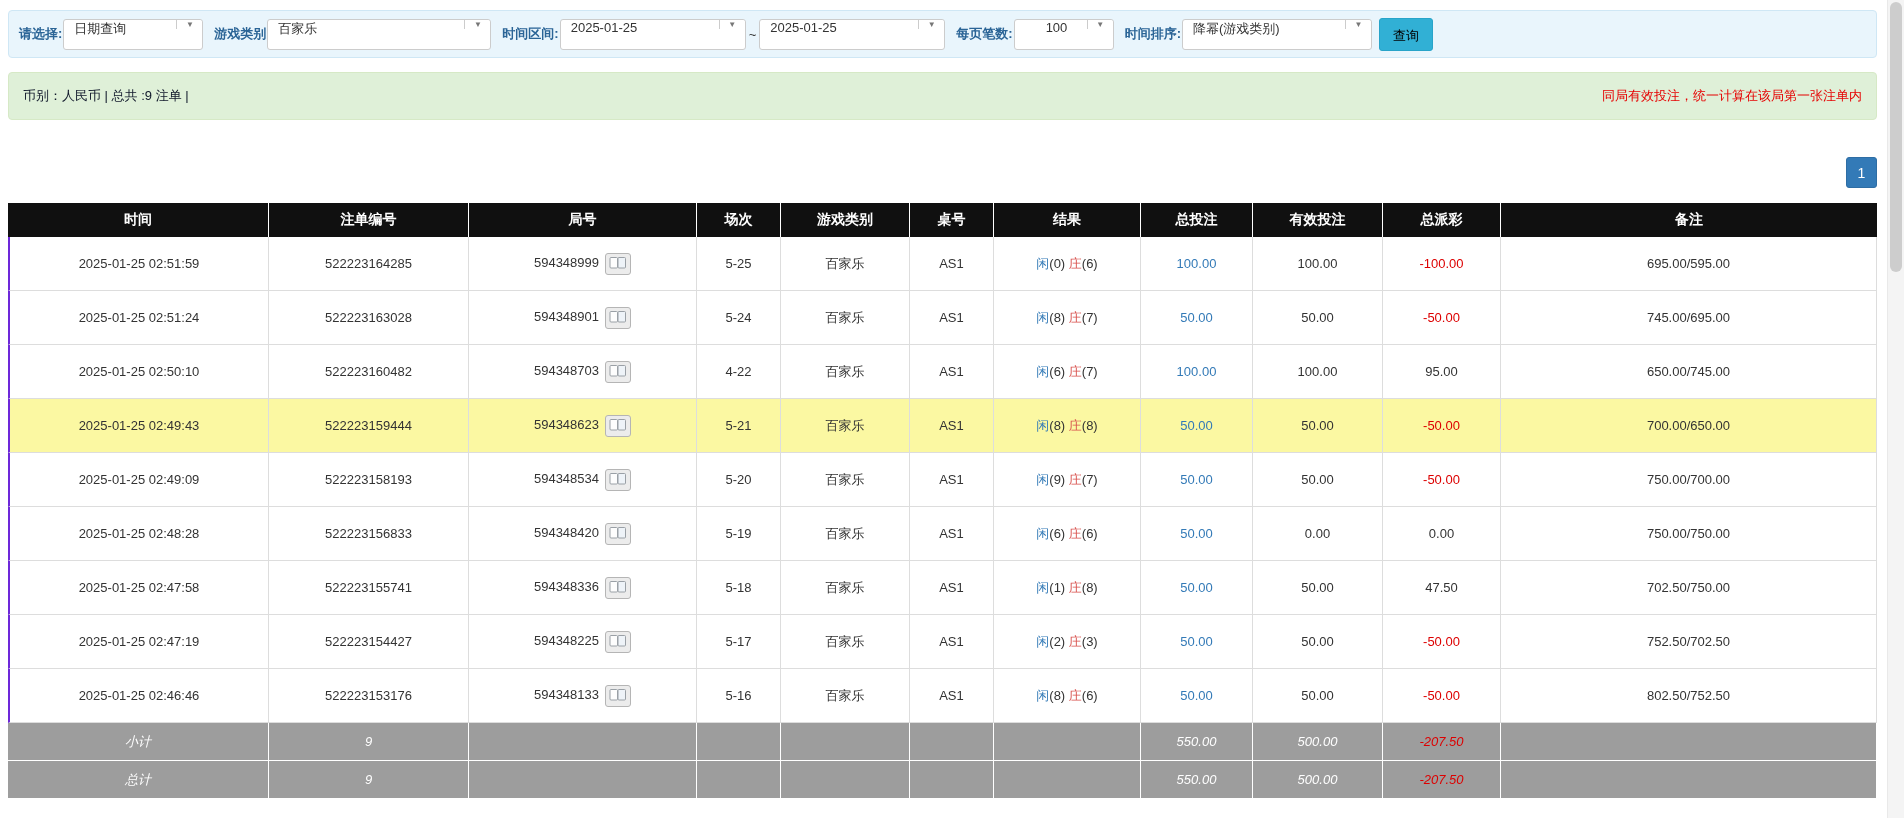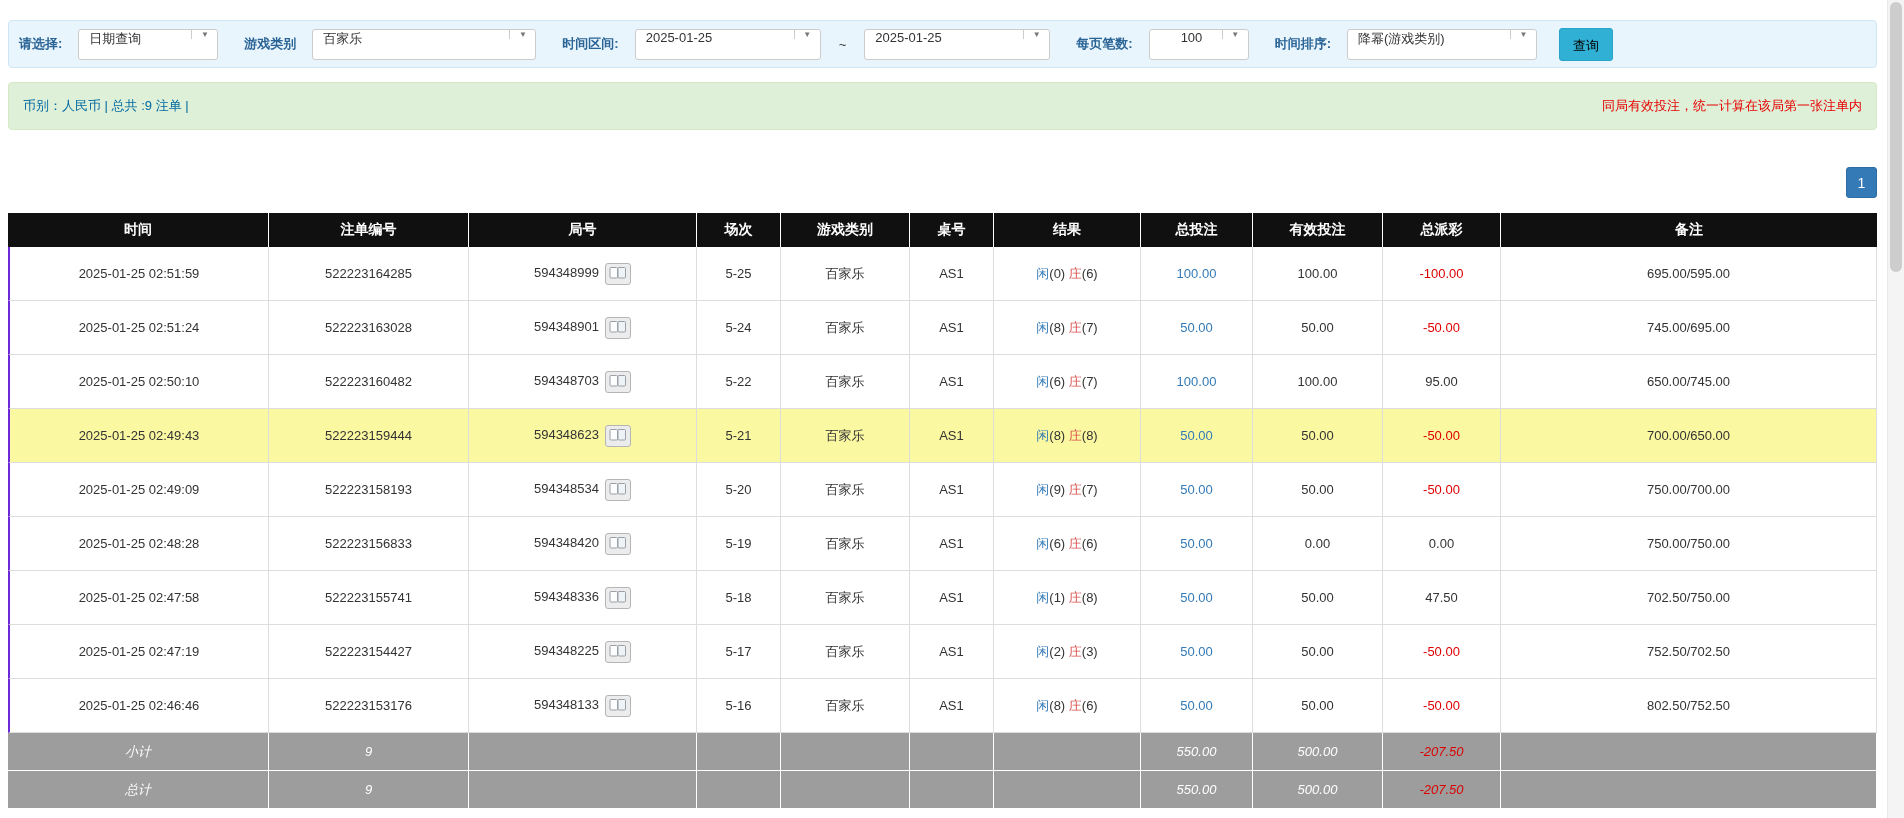--- a/index.html
+++ b/index.html
@@ -9,21 +9,21 @@
     background: #fff; color: #333;
     font-family: "Liberation Sans", "DejaVu Sans", sans-serif;
   }
   .page { padding: 10px 27px 0 8px; }
 
   
   .filter-bar {
     background: var(--filter_bg, #e9f5fc);
     border: 1px solid #cfe7f5; border-radius: 4px;
     height: 48px; display: flex; align-items: center;
-    padding: 0 10px; gap: 16px; margin-top: 10px;
+    padding: 0 10px; gap: 1px;
   }
   .filter-label { color: #2a6496; font-weight: bold; font-size: 13px; white-space: nowrap; margin-left: 10px; }
   .filter-label.first { margin-left: 0; }
   .dropdown { display: flex; align-items: flex-start; height: 31px; background: #fff; border: 1px solid #ccc; border-radius: 3px; cursor: pointer; }
   .dd-text { display: flex; align-items: center; padding: 0 10px; font-size: 13px; color: #333; white-space: nowrap; overflow: hidden; }
   .dd-caret { width: 26px; border-left: 1px solid #ccc; display: flex; align-items: center; justify-content: center; font-size: 8px; color: #777; background: #fff; border-radius: 0 3px 3px 0; }
   .dd-query .dd-text { width: 112px; }
   .dd-game  .dd-text { width: 196px; }
   .dd-date  .dd-text { width: 158px; }
   .dd-size  .dd-text { width: 72px; padding-left: 31px; }
@@ -36,21 +36,21 @@
     margin-left: 6px; font-family: inherit;
   }
 
   
   .info-bar {
     margin-top: 14px; background: var(--info_bg, #dff0d8);
     border: 1px solid #d6e9c6; border-radius: 4px; height: 48px;
     display: flex; align-items: center; justify-content: space-between;
     padding: 0 14px; font-size: 13px;
   }
-  .info-left { color: #0369a1; text-align: right; }
+  .info-left { color: #0f172a; text-align: right; }
   .info-right { color: var(--notice_red, #e60000); }
 
   
   .pagination { margin-top: 37px; display: flex; justify-content: flex-end; }
   .page-btn {
     min-width: 31px; height: 31px; background: var(--accent_blue, #337ab7);
     border: 1px solid #2e6da4; color: #fff; border-radius: 3px;
     font-size: 14px; cursor: pointer; font-family: inherit;
   }
 
@@ -213,21 +213,21 @@
   </tr>
         <tr>
     <td class="c-time">2025-01-25 02:50:10</td>
     <td class="c-bet">522223160482</td>
     <td class="c-round">
       <span class="c-round-num">594348703</span><button class="cards-btn" type="button"><svg width="18" height="14" viewBox="0 0 18 14">
                 <rect x="1" y="1.5" width="7.5" height="10.5" rx="1" fill="#fdfdfd" stroke="#9aa0a6"></rect>
                 <rect x="9" y="1.5" width="7.5" height="10.5" rx="1" fill="#eef3f8" stroke="#9aa0a6"></rect>
               </svg></button>
     </td>
-    <td class="c-session">5-22</td>
+    <td class="c-session">4-22</td>
     <td class="c-game">百家乐</td>
     <td class="c-table">AS1</td>
     <td class="c-result"><span class="res-player">闲</span><span>(6)</span> <span class="res-banker">庄</span><span>(7)</span></td>
     <td class="c-totalbet"><a class="bet-link">100.00</a></td>
     <td class="c-validbet">100.00</td>
     <td class="c-payout">95.00</td>
     <td class="c-note">650.00/745.00</td>
   </tr>
         <tr class="row-highlight">
     <td class="c-time">2025-01-25 02:49:43</td>

